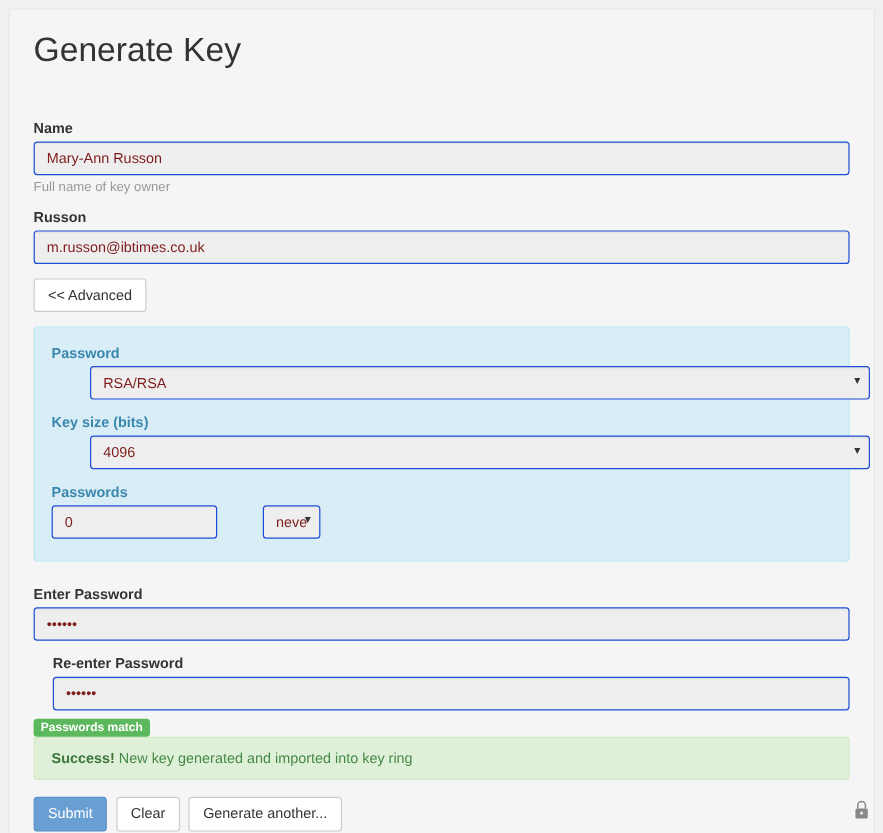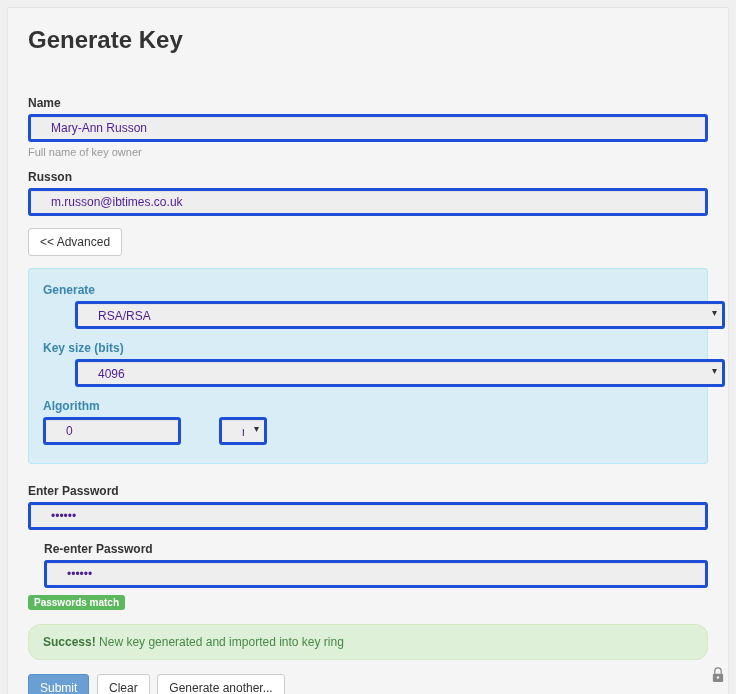--- a/index.html
+++ b/index.html
@@ -12,43 +12,43 @@
     position: relative;
   }
   .panel {
     background: #f5f5f5;
     border: 1px solid #e6e6e6;
     margin: 7px;
     padding: 18px 20px 20px 20px;
     min-height: 640px;
   }
   h2.page-title {
-    font-size: 24px;
-    font-weight: 700;
+    font-size: 28px;
+    font-weight: 400;
     color: #333;
     margin-bottom: 42px;
   }
   .form-group { margin-bottom: 12px; }
   .form-label {
     display: block;
     font-weight: bold;
     font-size: 12px;
     color: #333;
     margin-bottom: 4px;
   }
   .form-input, .form-select {
     display: block;
     width: 100%;
     height: 28px;
-    padding: 4px 20px;
+    padding: 4px 10px;
     font-size: 12px;
     line-height: 1.4;
-    color: #4c1d95;
+    color: #7f1d1d;
     background-color: #eeeeee;
-    border: 3px solid #1d4ed8;
+    border: 1px solid #1d4ed8;
     border-radius: 3px;
     box-shadow: inset 0 1px 1px rgba(0,0,0,.05);
   }
   .form-select {
     background-color: #eeeeee;
     appearance: none;
     -webkit-appearance: none;
     background-image: none;
     position: relative;
   }
@@ -111,24 +111,23 @@
     background: #5cb85c;
     border-radius: 3px;
     padding: 2px 6px;
     margin-top: 3px;
     text-align: right;
   }
   .alert-success {
     background: #dff0d8;
     border: 1px solid #d6e9c6;
     color: #468847;
-    border-radius: 12px;
+    border-radius: 2px;
     padding: 10px 14px;
     font-size: 12px;
-    margin-top: 14px;
     margin-bottom: 14px;
   }
   .alert-success strong { color: #3c763d; }
   .corner-lock {
     position: absolute;
     right: 10px;
     bottom: 10px;
     color: #888;
   }
   .corner-lock svg { width: 16px; height: 18px; display:block; }
@@ -149,39 +148,39 @@
   <div class="form-group">
     <label class="form-label">Russon</label>
     <input class="form-input" type="text" value="m.russon@ibtimes.co.uk" style="">
   </div>
 
   <button class="btn">&lt;&lt; Advanced</button>
 
   <div class="advanced-box">
 
     <div class="form-group">
-      <label class="form-label">Generate</label>
+      <label class="form-label">Password</label>
       <div class="select-wrap">
         <select class="form-select">
           <option>RSA/RSA</option>
         </select>
       </div>
     </div>
 
     <div class="form-group">
       <label class="form-label">Key size (bits)</label>
       <div class="select-wrap">
         <select class="form-select">
           <option>4096</option>
         </select>
       </div>
     </div>
 
     <div class="form-group" style="margin-bottom:0;">
-      <label class="form-label">Algorithm</label>
+      <label class="form-label">Passwords</label>
       <div class="exp-row">
         <input class="form-input small" type="text" value="0" style="">
         <div class="select-wrap small">
           <select class="form-select">
             <option>never</option>
           </select>
         </div>
       </div>
     </div>
 

